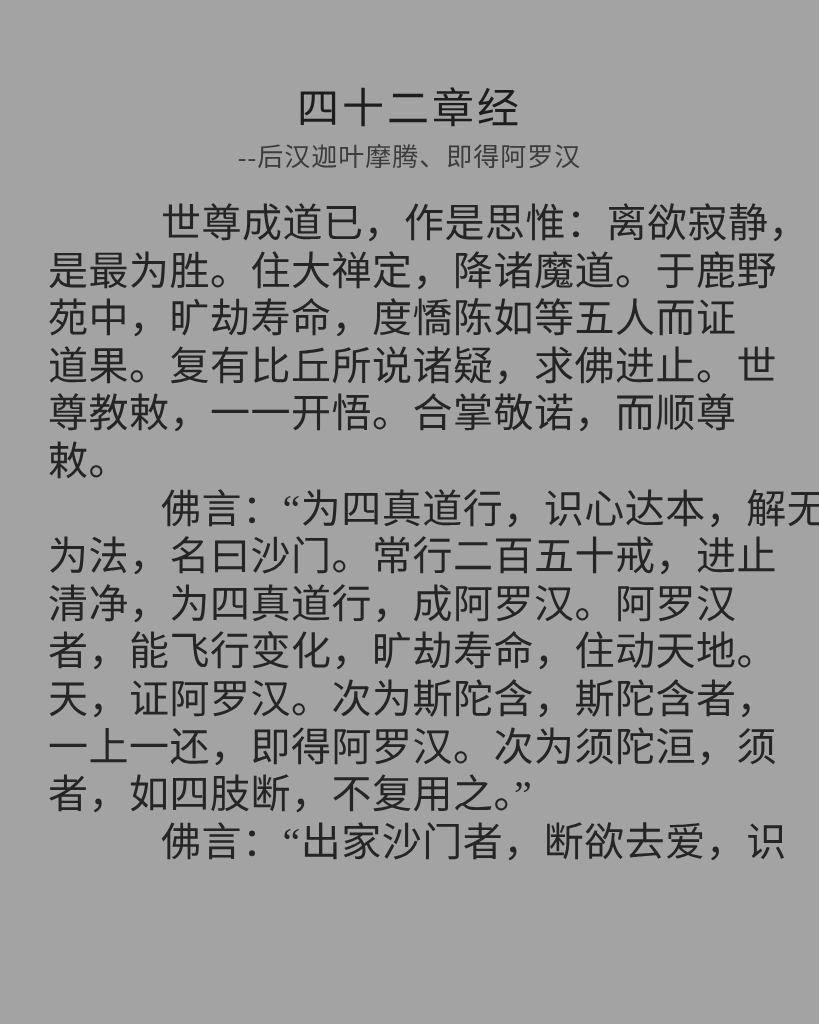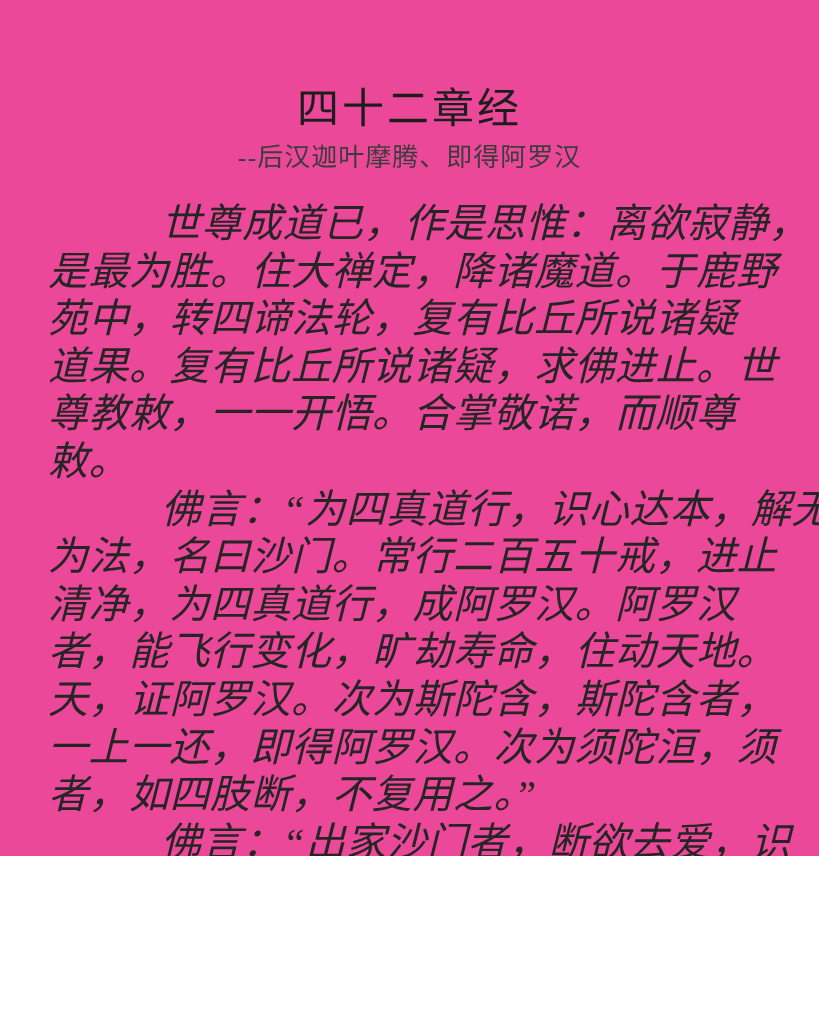--- a/index.html
+++ b/index.html
@@ -3,22 +3,22 @@
 <meta charset="utf-8">
 <style>
   html, body {
     margin: 0;
     padding: 0;
     background: #ffffff;
   }
   .page {
     position: relative;
     width: 819px;
-    height: 856px;
-    background: #ec4899;
+    height: 1024px;
+    background: #a3a3a3;
     overflow: hidden;
     font-family: "Liberation Serif", "DejaVu Serif", serif;
     color: #222222;
   }
   .title {
     margin: 0;
     padding-top: 84px;
     text-align: center;
     font-size: 42px;
     font-weight: 400;
@@ -37,36 +37,35 @@
   .body-text {
     margin-top: 26px;
     padding: 0 28px 0 48px;
     font-size: 40px;
     line-height: 47.6px;
     letter-spacing: 0.5px;
     color: #252525;
   }
   .line {
     white-space: nowrap;
-    font-style: italic;
   }
   .indent {
     text-indent: 113px;
   }
 </style>
 </head>
 <body>
 
 <div class="page">
   <h1 class="title">四十二章经</h1>
   <div class="subtitle">--后汉迦叶摩腾、即得阿罗汉</div>
   <div class="body-text">
     <div class="line indent">世尊成道已，作是思惟：离欲寂静，</div>
     <div class="line">是最为胜。住大禅定，降诸魔道。于鹿野</div>
-    <div class="line">苑中，转四谛法轮，复有比丘所说诸疑</div>
+    <div class="line">苑中，旷劫寿命，度憍陈如等五人而证</div>
     <div class="line">道果。复有比丘所说诸疑，求佛进止。世</div>
     <div class="line">尊教敕，一一开悟。合掌敬诺，而顺尊</div>
     <div class="line">敕。</div>
     <div class="line indent">佛言：“为四真道行，识心达本，解无</div>
     <div class="line">为法，名曰沙门。常行二百五十戒，进止</div>
     <div class="line">清净，为四真道行，成阿罗汉。阿罗汉</div>
     <div class="line">者，能飞行变化，旷劫寿命，住动天地。</div>
     <div class="line">天，证阿罗汉。次为斯陀含，斯陀含者，</div>
     <div class="line">一上一还，即得阿罗汉。次为须陀洹，须</div>
     <div class="line">者，如四肢断，不复用之。”</div>

